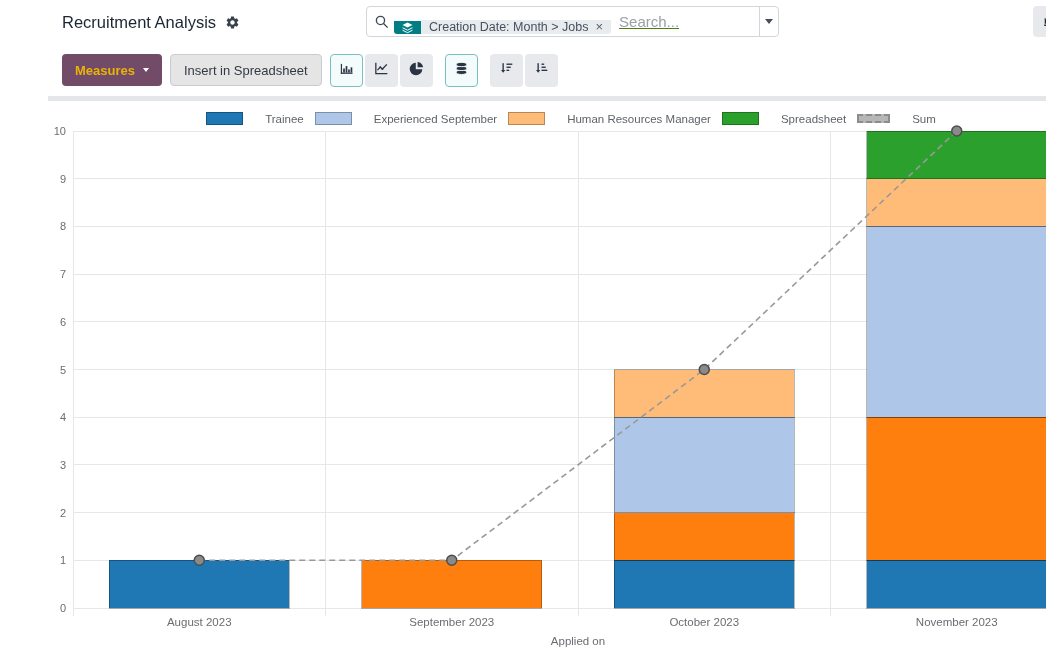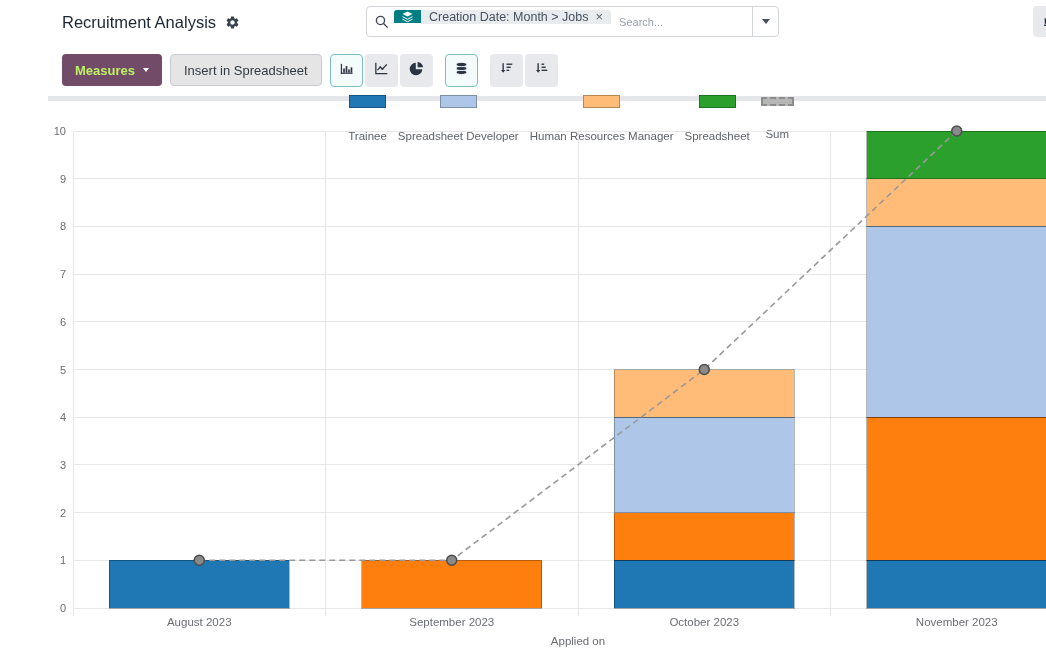--- a/index.html
+++ b/index.html
@@ -15,59 +15,59 @@
   .title-wrap { display:flex; align-items:center; gap:9px; }
   .page-title { font-size:16.5px; font-weight:400; color:#1c2633; margin:0; }
   .gear { display:flex; align-items:center; color:#39414d; cursor:pointer; }
 
   .searchbar {
     position:absolute; left:318px; top:6px; width:413px; height:31px;
     border:1px solid #d2d5d9; border-radius:4px; background:#fff;
     display:flex; align-items:center; padding-left:7px;
   }
   .search-icon { display:flex; align-items:center; color:#3e4752; margin-right:5px; }
-  .facet { display:flex; align-items:flex-start; height:24px; border-radius:3px; overflow:hidden; flex:0 0 auto; }
+  .facet { display:flex; align-items:flex-end; height:24px; border-radius:3px; overflow:hidden; flex:0 0 auto; }
   .facet-icon { background:var(--teal,#017E84); display:flex; align-items:center; padding:0 7px; }
   .facet-body { background:#e9ecef; display:flex; align-items:center; padding:0 8px; gap:7px; }
   .facet-label { font-size:12.5px; color:#47505d; white-space:nowrap; }
   .facet-remove { font-size:13px; color:#59616d; cursor:pointer; line-height:1; }
   .search-input { flex:1 1 auto; min-width:0; border:none; outline:none; background:transparent;
-    font-family:"Liberation Sans",sans-serif; font-size:11px; color:#4d7c0f; padding:0 8px; }
+    font-family:"Liberation Sans",sans-serif; font-size:15px; color:#4d7c0f; padding:0 8px;text-decoration:underline; }
   .search-input::placeholder { color:#9aa0a8; }
   .search-caret { width:29px; align-self:stretch; border-left:1px solid #d2d5d9;
     display:flex; align-items:center; justify-content:center; cursor:pointer; }
   .caret { width:0; height:0; border-left:4px solid transparent; border-right:4px solid transparent;
     border-top:5px solid #474f5c; display:inline-block; }
   .caret.small { border-left-width:3.5px; border-right-width:3.5px; border-top-width:4.5px; }
   .caret.light { border-top-color:#fff; }
 
   .viewswitch { position:absolute; right:14px; top:6px; width:47px; height:31px;
     background:#e7e9ed; border:none; border-radius:4px; display:flex; align-items:center;
     justify-content:center; gap:5px; cursor:pointer; color:#242d3b; }
 
   
   .toolbar { height:52px; display:flex; align-items:center; padding:0 14px; background:#fff; }
-  .btn-measures { background:var(--purple,#714B67); color:#bef264; border:none; border-radius:4px;
+  .btn-measures { background:var(--purple,#714B67); color:#eab308; border:none; border-radius:4px;
     height:32px; padding:0 13px; font-family:"Liberation Sans",sans-serif; font-size:13px; font-weight:700;
     display:flex; align-items:center; gap:8px; cursor:pointer; }
   .btn-insert { background:#e5e5e5; border:1px solid #c8ccd2; border-radius:4px; height:32px;
     padding:0 13px; font-family:"Liberation Sans",sans-serif; font-size:13px; color:#333a44;
     margin-left:8px; cursor:pointer; }
   .icon-group { display:flex; align-items:center; gap:2px; margin-left:8px; }
   .group-gap { width:4px; }
   .icon-btn { width:33px; height:33px; background:#e7e9ed; border:1px solid transparent; border-radius:4px;
     display:flex; align-items:center; justify-content:center; padding:0; cursor:pointer; color:#2b3442; }
   .icon-btn.selected { background:var(--sel-bg,#f4fbfb); border-color:var(--sel-border,#7cbfc2); }
 
   .strip { height:5px; background:#e4e6e9; }
 
   
   .view { position:relative; height:553px; background:#fff; }
   .legend { display:flex; justify-content:center; align-items:center; gap:11px; padding-top:9px; height:26px; }
-  .legend-item { display:flex; align-items:center; gap:22px; cursor:pointer;flex-direction:column; }
+  .legend-item { display:flex; align-items:center; gap:22px; cursor:pointer; }
   .swatch { width:37px; height:13px; border:1px solid rgba(0,0,0,0.28); }
   .swatch.dashed { width:33px; height:9px; background:#b6b6b6; border:2px dashed #8c8c8c; }
   .legend-label { font-size:11.5px; color:#5f6368; white-space:nowrap; }
   #chart { display:block; margin-top:-6px; }
   #chart text { font-family:"Liberation Sans", sans-serif; }
 </style>
 </head>
 <body>
 
 <div class="app">
@@ -202,21 +202,21 @@
   <div class="view">
     <div class="legend" id="legend">
   <div class="legend-item">
     <span class="swatch" style="background: rgb(31, 119, 180);"></span>
     <span class="legend-label">Trainee</span>
   </div>
 
 
   <div class="legend-item">
     <span class="swatch" style="background: rgb(174, 199, 232);"></span>
-    <span class="legend-label">Spreadsheet Developer</span>
+    <span class="legend-label">Experienced September</span>
   </div>
 
   <div class="legend-item">
     <span class="swatch" style="background: rgb(255, 187, 120);"></span>
     <span class="legend-label">Human Resources Manager</span>
   </div>
 
   <div class="legend-item">
     <span class="swatch" style="background: rgb(44, 160, 44);"></span>
     <span class="legend-label">Spreadsheet</span>

